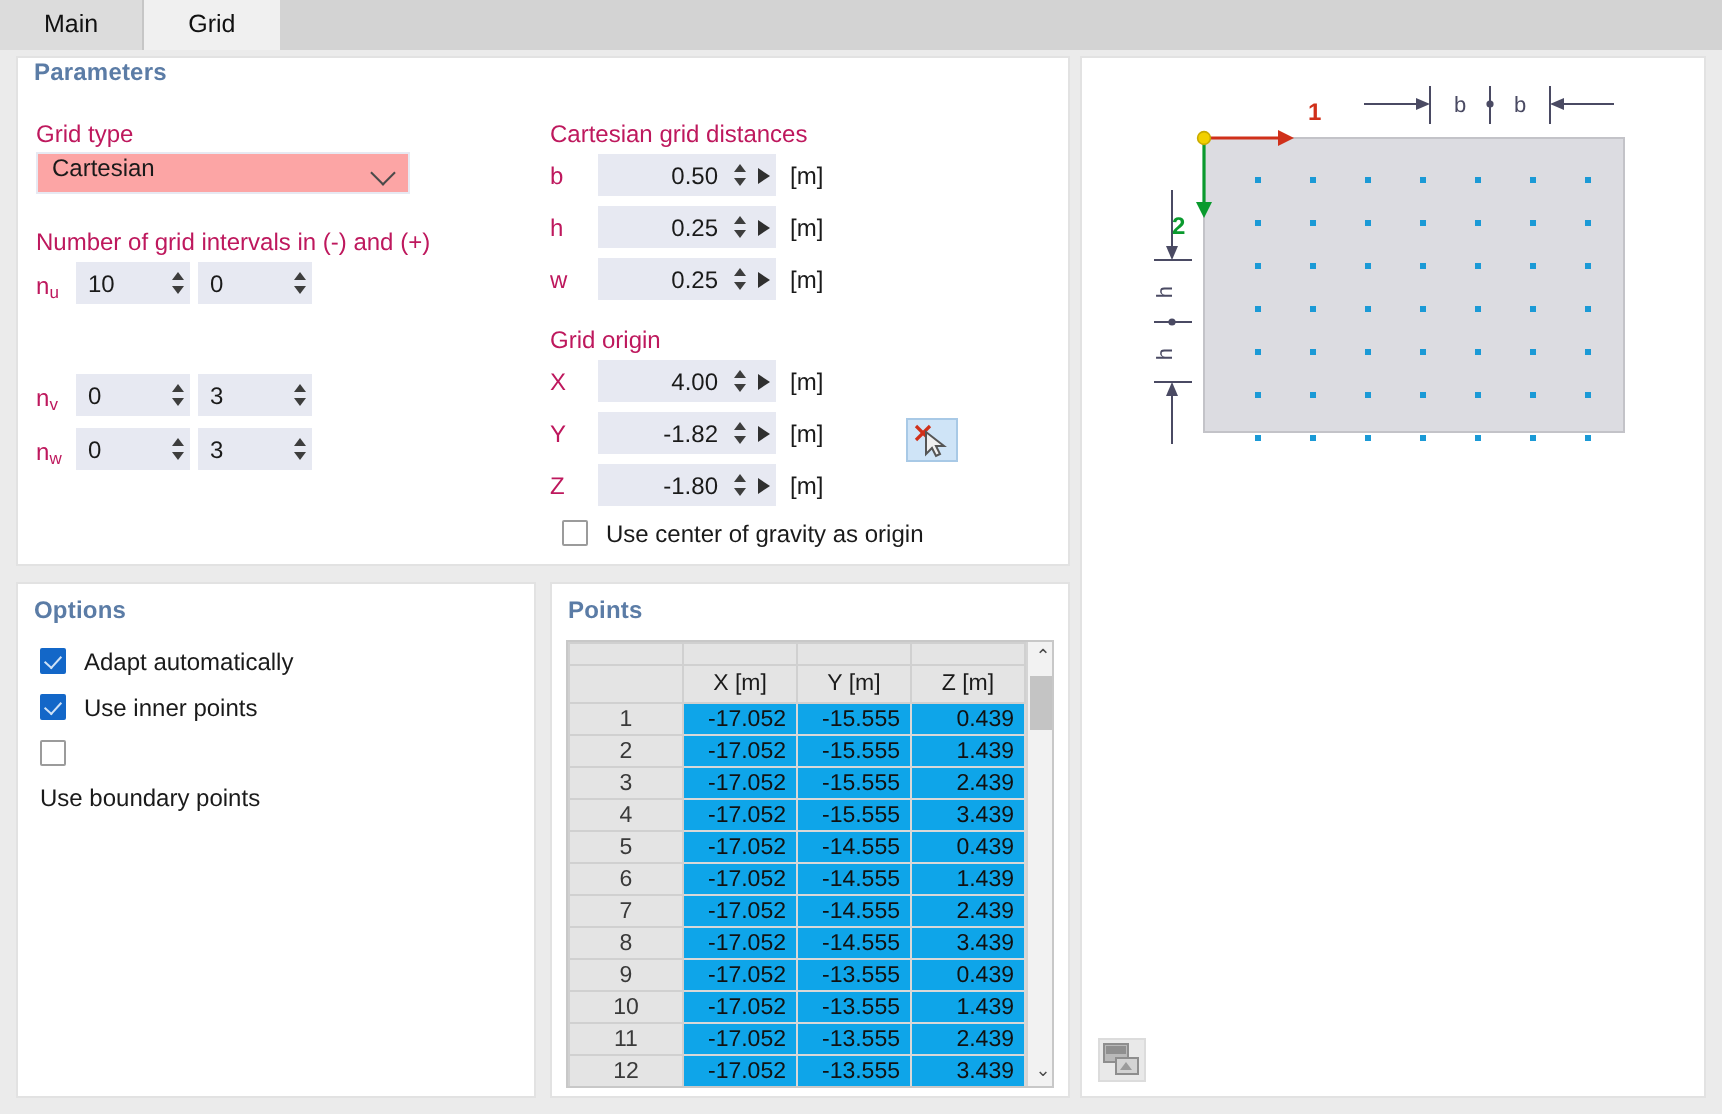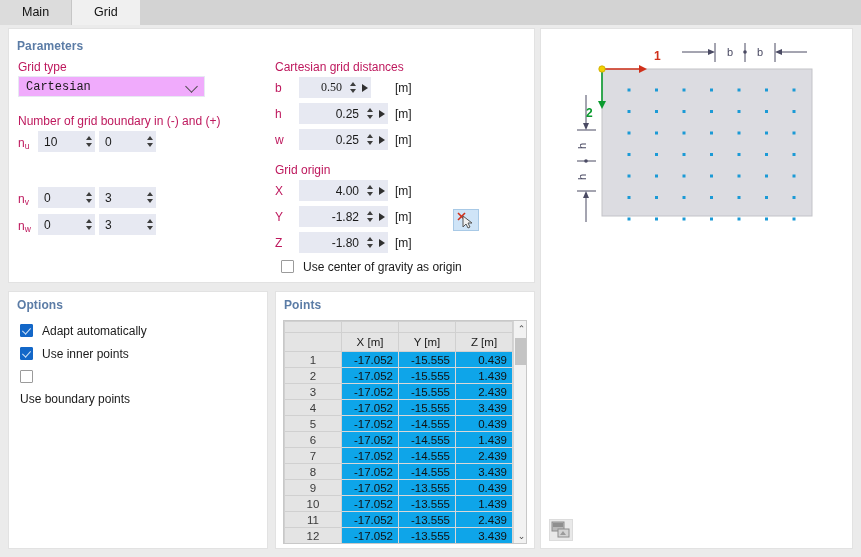--- a/index.html
+++ b/index.html
@@ -47,28 +47,27 @@
     font-size:12px;font-weight:bold;
     color:#5b7ca6;
     letter-spacing:.1px;
   }
   
   .lbl{position:absolute;font-size:12px;color:#be185d;white-space:nowrap;}
   .lbl sub{font-size:8.5px;vertical-align:baseline;position:relative;top:2px;}
   
   .combo{
     position:absolute;
-    background:#f0abfc;
+    background:#fca5a5;
     border:1px solid #e7e9f2;
     box-sizing:border-box;
-    display:flex;align-items:center;
+    display:flex;align-items:flex-start;
     padding-left:7px;
     font-size:12px;
     cursor:default;
-    font-family:Liberation Mono, monospace;
   }
   .combo .chev{
     position:absolute;right:8px;top:50%;
     width:8px;height:8px;margin-top:-5px;
     border-left:1.4px solid #4a4a4a;
     border-bottom:1.4px solid #4a4a4a;
     transform:rotate(-45deg);
   }
   
   .numfield{
@@ -163,29 +162,29 @@
 </head>
 <body>
 
 <div id="tabstrip">
   <div class="tab inactive">Main</div>
   <div class="tab active">Grid</div>
   <div class="tab filler"></div>
 </div>
 
 <div class="panel" id="params-panel">
-  <div class="legend" style="left:8px;top:10px;">Parameters</div>
+  <div class="legend" style="left:8px;top:0;">Parameters</div>
 
   <div class="lbl" style="left:9px;top:31px;">Grid type</div>
   <div class="combo" style="left:9px;top:47px;width:187px;height:21px;">
     <span>Cartesian</span>
     <span class="chev"></span>
   </div>
 
-  <div class="lbl" style="left:9px;top:85px;">Number of grid boundary in (-) and (+)</div>
+  <div class="lbl" style="left:9px;top:85px;">Number of grid intervals in (-) and (+)</div>
 
   <div class="lbl" style="left:9px;top:107px;">n<sub>u</sub></div>
   <div class="numfield" style="left:29px;top:102px;width:57px;height:21px;">
     <span class="val">10</span>
     <span class="spin">
         <i class="up"></i>
         <i class="dn"></i>
       </span>
   </div>
   <div class="numfield" style="left:90px;top:102px;width:57px;height:21px;">
@@ -224,21 +223,21 @@
     <span class="val">3</span>
     <span class="spin">
         <i class="up"></i>
         <i class="dn"></i>
       </span>
   </div>
 
   <div class="lbl" style="left:266px;top:31px;">Cartesian grid distances</div>
 
   <div class="lbl" style="left:266px;top:52px;">b</div>
-  <div class="numfield right" style="left:290px;top:48px;width:72px;height:21px;font-family:Liberation Serif, serif;">
+  <div class="numfield right" style="left:290px;top:48px;width:89px;height:21px;">
     <span class="val">0.50</span>
     <span class="spin">
         <i class="up"></i>
         <i class="dn"></i>
       </span>
     <span class="playarrow">
         <i></i>
       </span>
   </div>
   <div class="unit" style="left:386px;top:52px;">[m]</div>

